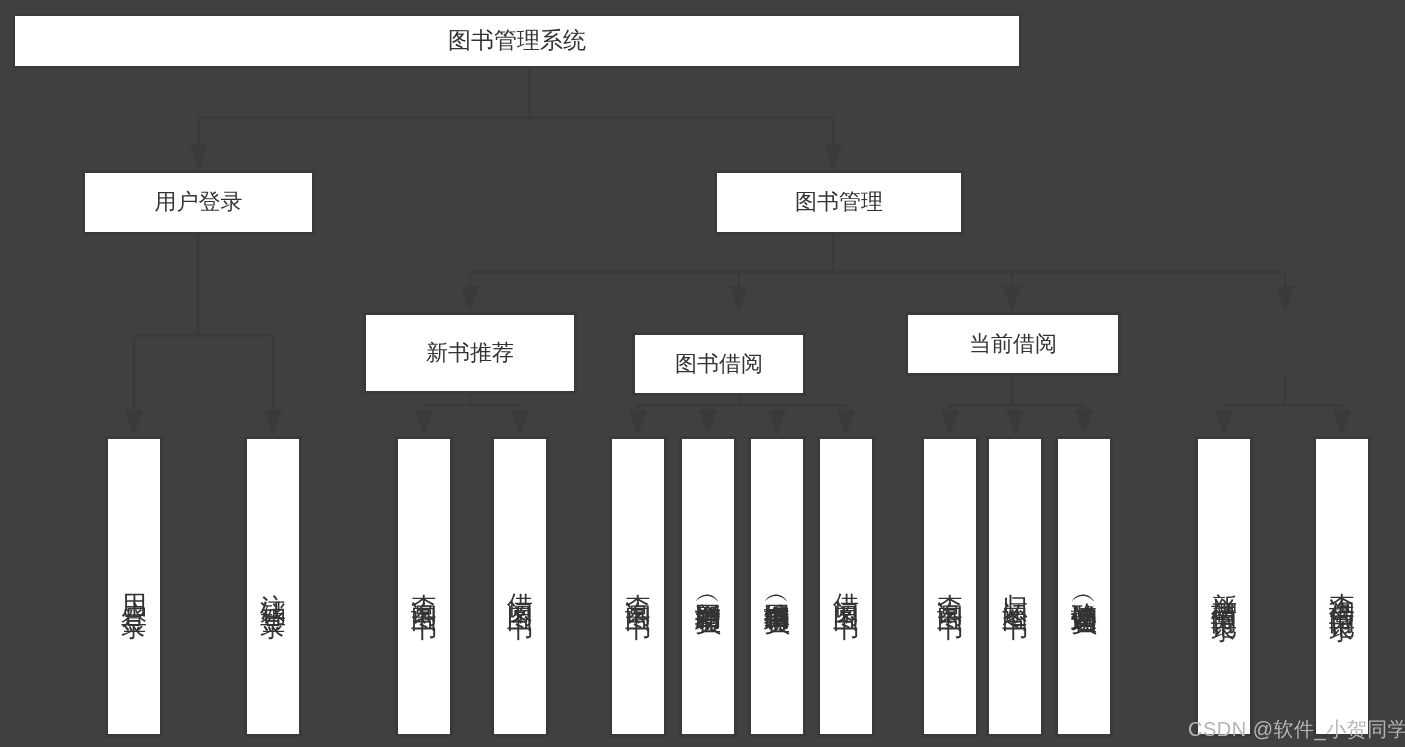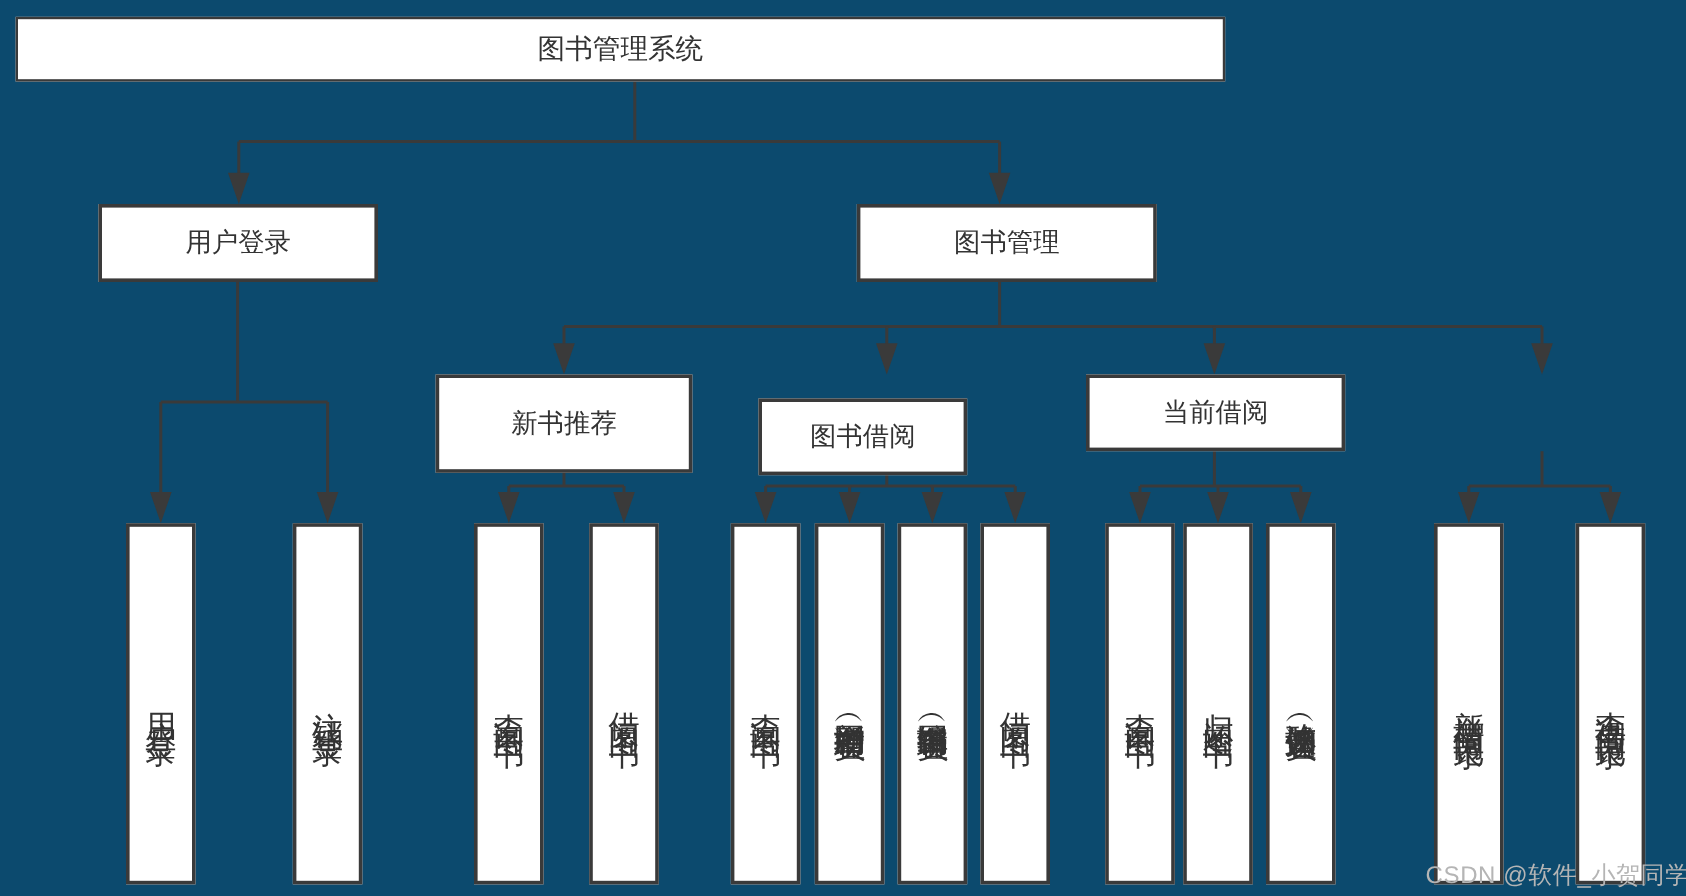--- a/index.html
+++ b/index.html
@@ -1,17 +1,17 @@
 <!DOCTYPE html>
 <html><head>
 <meta charset="utf-8">
 <style>
   html,body{margin:0;padding:0;background:#ffffff;}
   .canvas{
-    position:relative;width:1405px;height:747px;background:#0c4a6e;
+    position:relative;width:1405px;height:747px;background:#404040;
     font-family:"Liberation Sans","DejaVu Sans",sans-serif;color:#333333;overflow:hidden;
   }
   svg.connectors{position:absolute;left:0;top:0;width:1405px;height:747px;}
   .box{
     position:absolute;background:#ffffff;border:3px solid #3a3a3a;
     display:flex;align-items:center;justify-content:center;
     box-sizing:border-box;text-align:center;line-height:1.2;
   }
   .root-box{border-width:2px;font-size:23px;}
   .h-box{font-size:22px;}

